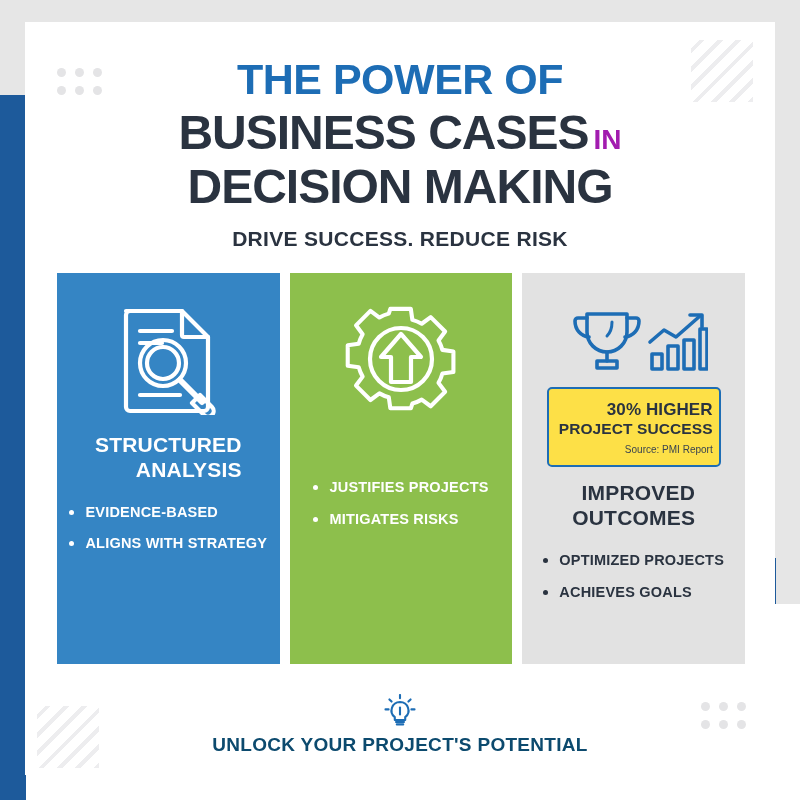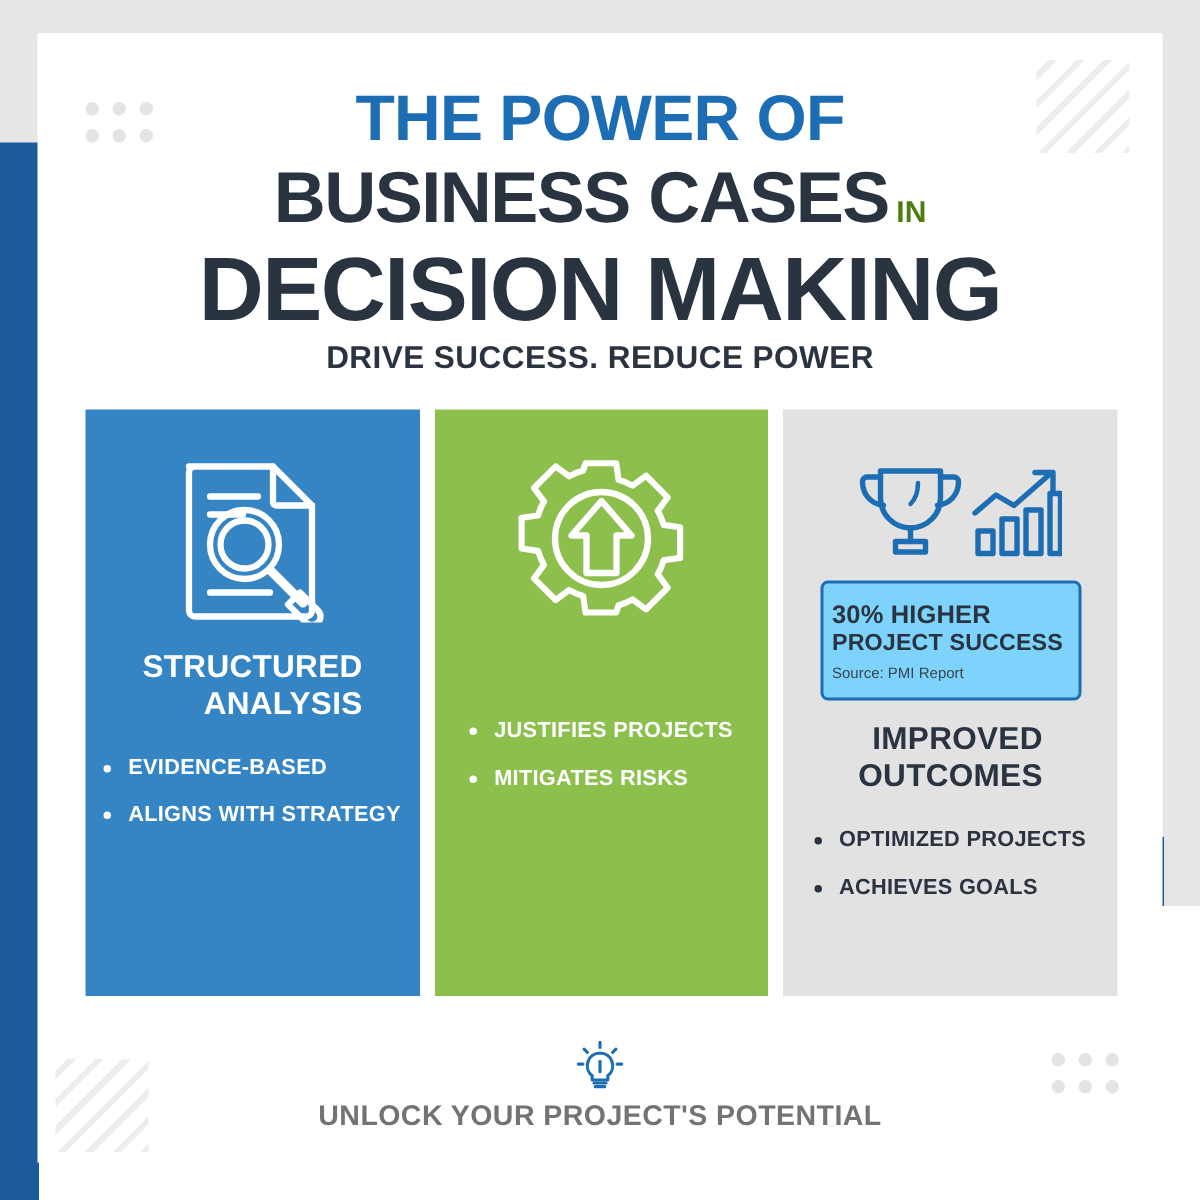--- a/index.html
+++ b/index.html
@@ -99,31 +99,31 @@
     display: block;
     font-size: 48px;
     font-weight: 700;
     letter-spacing: -1px;
     color: #2A3340;
     line-height: 1.0;
     margin-bottom: 6px;
     white-space: nowrap;
   }
   .hl-in {
-    font-size: 20px;
-    font-weight: 700;
-    color: #4d7c0f;
+    font-size: 28px;
+    font-weight: 700;
+    color: #a21caf;
     letter-spacing: 0;
     vertical-align: baseline;
     margin-left: 5px;
     margin-top: 25px;
   }
   .hl-line3 {
     display: block;
-    font-size: 60px;
+    font-size: 48px;
     font-weight: 700;
     letter-spacing: -1px;
     color: #2A3340;
     line-height: 1.0;
   }
   .subhead {
     position: absolute;
     left: 0;
     top: 205px;
     width: 750px;
@@ -203,25 +203,25 @@
     background: currentColor;
   }
   .card-blue .bullets,
   .card-green .bullets { color: #ffffff; }
   .card-gray .bullets  { color: #2A3340; }
 
   
   .stat-badge {
     margin-top: 14px;
     width: 174px;
-    background: #7dd3fc;
+    background: #fde047;
     border: 2.5px solid #1D6DB5;
     border-radius: 5px;
     padding: 11px 6px 10px;
-    text-align: left;
+    text-align: right;
   }
   .stat-main {
     display: block;
     font-size: 17px;
     font-weight: 700;
     color: #2A3340;
     line-height: 1.15;
     letter-spacing: 0.1px;
   }
   .stat-sub {
@@ -246,21 +246,21 @@
     left: 0;
     top: 672px;
     width: 750px;
     text-align: center;
   }
   .footer-icon { display: block; margin: 0 auto 8px; }
   .footer-text {
     font-size: 19px;
     font-weight: 700;
     letter-spacing: 0.3px;
-    color: #737373;
+    color: #0c4a6e;
   }
 </style>
 </head>
 <body>
 
 <div id="infographic">
 
   <div class="bar-left"></div>
   <div class="bar-bottom"></div>
 
@@ -284,21 +284,21 @@
     </div>
     <div class="stripes stripes-tr"></div>
     <div class="stripes stripes-bl"></div>
 
     <div class="headline">
       <span class="hl-line1">THE POWER OF</span>
       <span class="hl-line2"><span>BUSINESS CASES</span><span class="hl-in">IN</span></span>
       <span class="hl-line3">DECISION MAKING</span>
     </div>
 
-    <div class="subhead">DRIVE SUCCESS. REDUCE POWER</div>
+    <div class="subhead">DRIVE SUCCESS. REDUCE RISK</div>
 
     <div class="cards">
 
       <div class="card card-blue">
         <div class="card-icon">
           <svg width="104" height="112" viewBox="0 0 104 112" fill="none" stroke="#ffffff" stroke-width="4.2" stroke-linecap="round" stroke-linejoin="round">
             <path d="M10 8 h56 l26 26 v70 a4 4 0 0 1 -4 4 H14 a4 4 0 0 1 -4 -4 V12 a4 4 0 0 1 4 -4 z"></path>
             <path d="M66 8 v24 a2 2 0 0 0 2 2 h24"></path>
             <path d="M24 28 h32"></path>
             <path d="M24 40 h22"></path>

